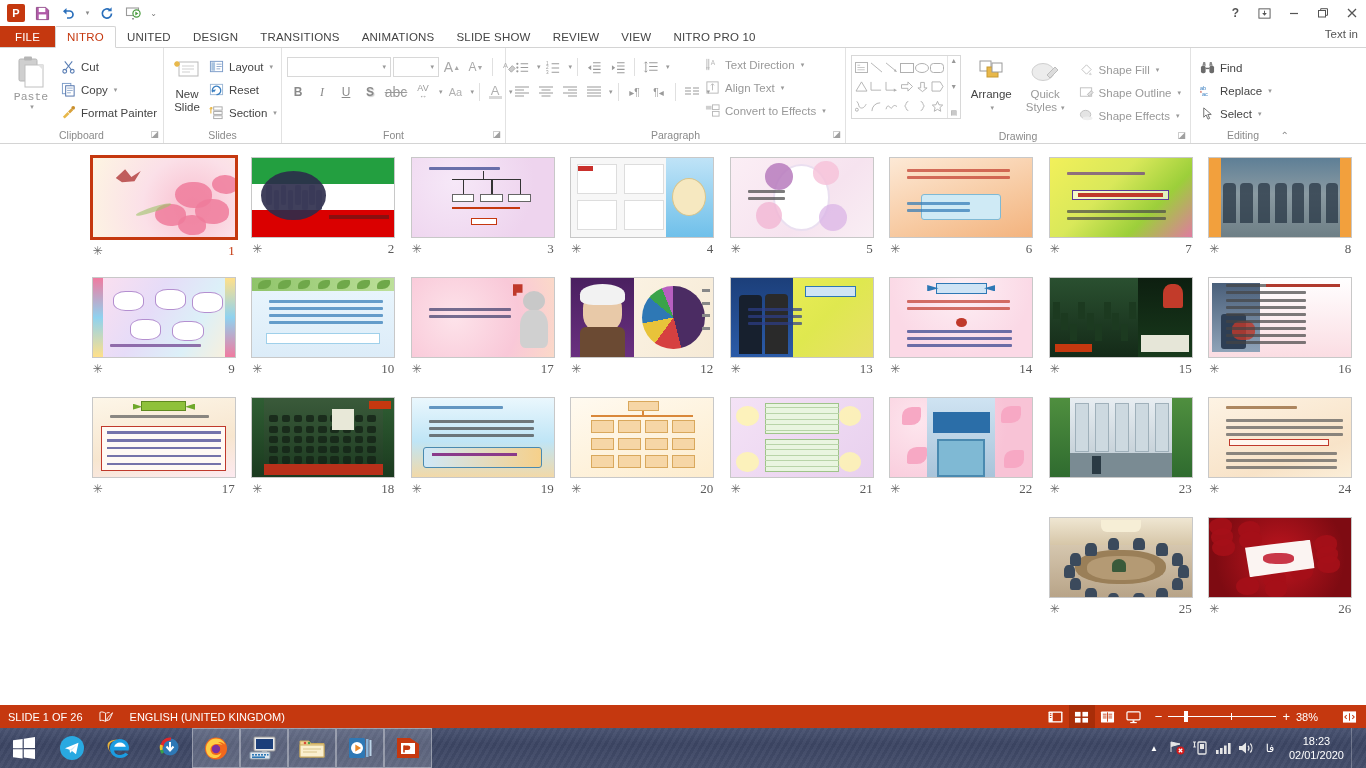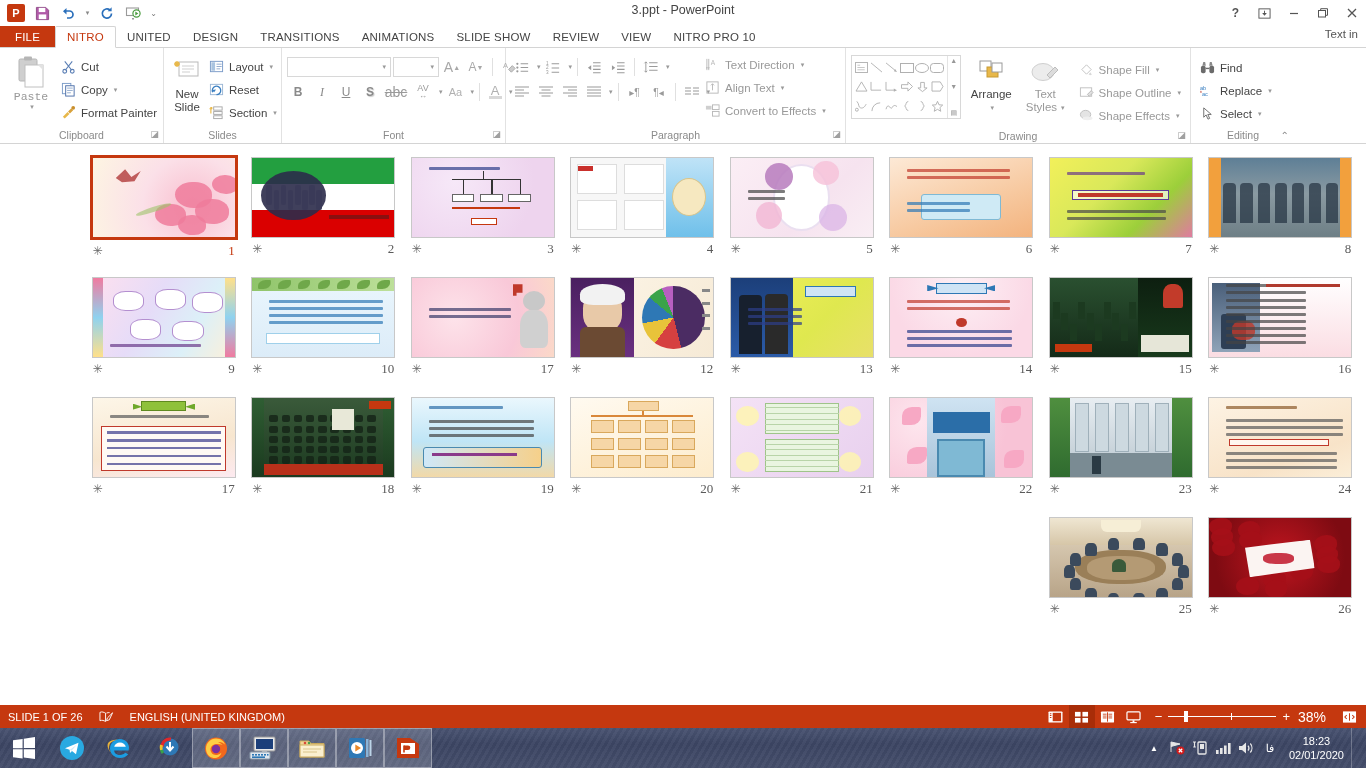--- a/index.html
+++ b/index.html
@@ -177,21 +177,21 @@
   #status .sb{ padding:0 8px; height:23px; display:flex;align-items:center; cursor:pointer;}
   #status-right{ margin-left:auto; display:flex; align-items:center; height:23px;}
   .viewbtn{
     width:26px;height:23px;display:flex;align-items:center;justify-content:center;cursor:pointer;
   }
   .viewbtn.active{ background:#a82d08;}
   #zoomwrap{ display:flex;align-items:center;gap:6px;padding:0 8px;}
   #zoomtrack{ width:108px; height:1px; background:#fff; position:relative;}
   #zoomthumb{ position:absolute; left:16px; top:-5px; width:4px;height:11px;background:#fff;}
   #zoommid{ position:absolute; left:63px; top:-3px; width:1px;height:7px;background:#fff;}
-  #zoompct{ font-size:14px; width:32px; text-align:center;}
+  #zoompct{ font-size:11px; width:32px; text-align:left;}
 
   
   #taskbar{
     position:absolute; top:728px; left:0; width:1366px; height:40px;
     background:linear-gradient(180deg,#4a5472 0%, #3c4563 40%, #454e6b 100%);
     display:flex; align-items:center;
   }
   #taskbar:before{
     content:""; position:absolute; inset:0;
     background:repeating-linear-gradient(120deg, rgba(255,255,255,.03) 0 3px, rgba(0,0,0,.03) 3px 6px);
@@ -250,21 +250,20 @@
           <rect x="1.5" y="3" width="12" height="7.5" fill="none" stroke="#9a9a9a" stroke-width="1.1"></rect>
           <path d="M7 13h2v1.5H7z" fill="#9a9a9a"></path>
           <circle cx="11.5" cy="8.5" r="3.6" fill="#fff" stroke="#4a9c3f" stroke-width="1.2"></circle>
           <path d="M10.3 6.6 13.3 8.5l-3 1.9z" fill="#4a9c3f"></path>
         </svg>
     </div>
     <div class="qat-btn" style="width:13px">
         <span style="font-size:8px;color:#777">⌄</span>
       </div>
   </div>
-  <div id="win-title">3.ppt - PowerPoint</div>
   <div id="wincontrols">
     <div class="wc">
         <b>?</b>
       </div>
     <div class="wc">
       <svg width="13" height="13" viewBox="0 0 14 14">
           <rect x="1" y="2" width="12" height="10" fill="none" stroke="#555"></rect>
           <path d="M7 9.5 4.5 6.5h5z" fill="#555"></path>
           <path d="M7 4v4" stroke="#555"></path>
         </svg>
@@ -713,21 +712,21 @@
         <span>Arrange</span>
         <span class="arrow">▾</span>
       </div>
       <div class="bigbtn" style="padding-top:6px;width:48px">
         <span>
           <svg width="30" height="24" viewBox="0 0 30 24">
               <ellipse cx="13" cy="11" rx="11" ry="8.5" fill="#ececec" stroke="#cfcfcf"></ellipse>
               <path d="M17 14 25 6l3 3-8 8z" fill="#dcdcdc" stroke="#bdbdbd"></path>
             </svg>
         </span>
-        <span>Text</span>
+        <span>Quick</span>
         <span style="display:flex;align-items:center;gap:2px">
             <span>Styles</span>
             <span class="arrow">▾</span>
           </span>
       </div>
       <div style="display:flex;flex-direction:column;padding-top:3px;">
         <div class="btn">
           <span class="ico">
             <svg width="15" height="15" viewBox="0 0 16 16">
                 <path d="M3 8 8 3l5 5-5 5z" fill="none" stroke="#c0c0c0"></path>

